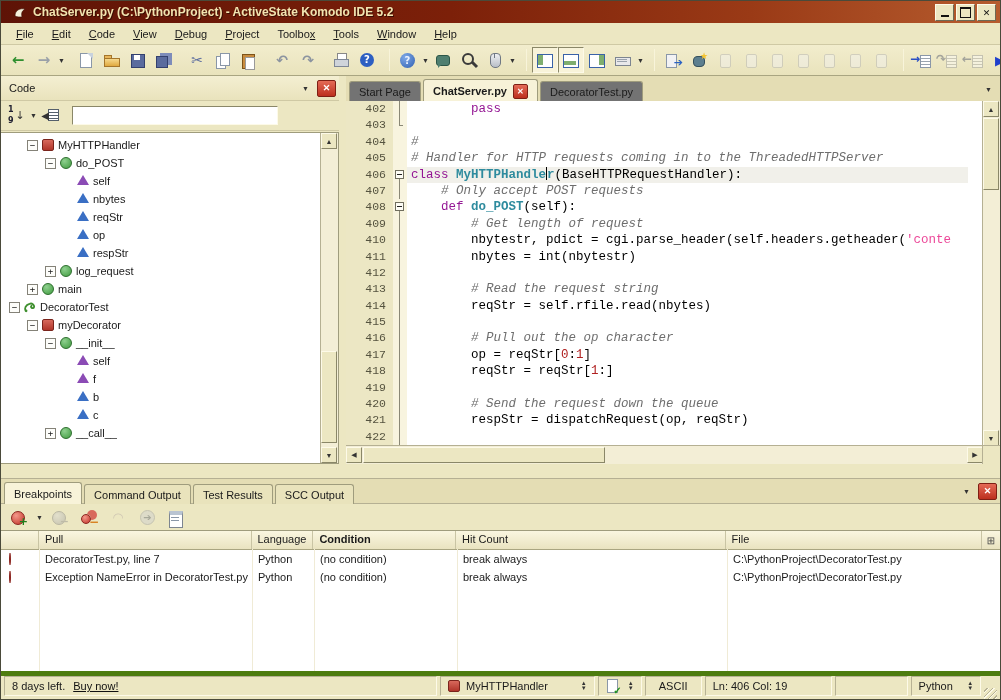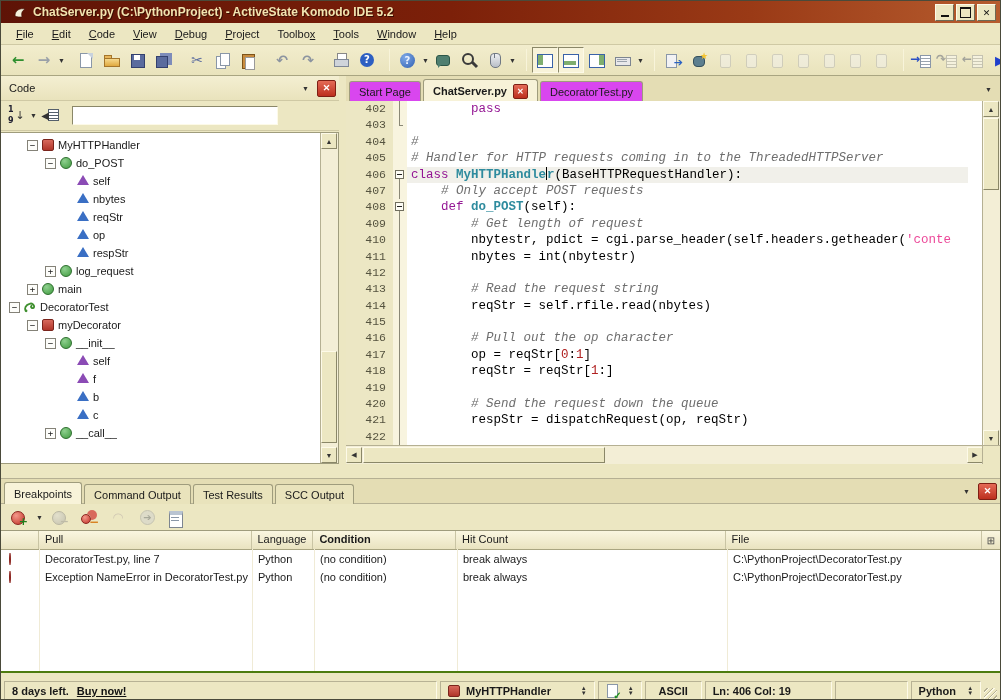--- a/index.html
+++ b/index.html
@@ -101,21 +101,21 @@
   .tico.var{width:0;height:0;border-left:6px solid transparent;border-right:6px solid transparent;border-bottom:10px solid #3a6fc4;margin-top:-2px;}
   
   .sbv{position:absolute;width:17px;background:#f3eed6;border-left:1px solid #b5b093;}
   .sbh{position:absolute;height:18px;background:#f3eed6;border-top:1px solid #b5b093;}
   .sbtn{position:absolute;background:#ece7c2;border:1px solid;border-color:#fdfae8 #8a8768 #8a8768 #fdfae8;display:flex;align-items:center;justify-content:center;font-size:7px;color:#333;box-sizing:border-box;}
   .sthumb{position:absolute;background:#ece7c2;border:1px solid;border-color:#fdfae8 #8a8768 #8a8768 #fdfae8;box-sizing:border-box;}
   
   .vsplit{position:absolute;left:338px;top:75px;width:7px;height:388px;background:#ece7c2;}
   .editor{position:absolute;left:345px;top:75px;right:0;height:388px;}
   .tabbar{height:25px;background:#e4ddb4;border-bottom:1px solid #b5b093;display:flex;align-items:flex-end;padding-left:3px;position:relative;}
-  .edtab{height:20px;display:flex;align-items:center;padding:0 9px;border:1px solid #9f9c7d;border-bottom:none;border-radius:3px 3px 0 0;background:#d946ef;margin-right:2px;position:relative;top:1px;}
+  .edtab{height:20px;display:flex;align-items:center;padding:0 9px;border:1px solid #9f9c7d;border-bottom:none;border-radius:3px 3px 0 0;background:#737373;margin-right:2px;position:relative;top:1px;}
   .edtab.active{background:#f7f2d8;font-weight:bold;height:22px;}
   .tabx{width:13px;height:13px;background:linear-gradient(#e46a56,#bc2f1e);border:1px solid #7e1f14;border-radius:2px;color:#fff;font-weight:bold;font-size:8px;display:flex;align-items:center;justify-content:center;margin-left:6px;}
   .tablistbtn{position:absolute;right:2px;top:4px;}
   .edbody{position:absolute;left:0;top:25px;right:0;bottom:0;background:#fff;}
   .edlines{position:absolute;left:0;top:0;right:32px;height:345px;overflow:hidden;font-family:"Liberation Mono","DejaVu Sans Mono",monospace;font-size:12.5px;}
   .cl{display:grid;grid-template-columns:47px 14px 1fr;height:16.4px;line-height:16.4px;}
   .cl .ln{background:#ece7c4;color:#55533f;text-align:right;padding-right:7px;font-size:11.5px;}
   .cl .fd{background:#f8f4df;position:relative;}
   .cl .fd.line:before,.cl .fd.end:before{content:"";position:absolute;left:6px;top:0;width:1px;background:#8a8876;}
   .cl .fd.line:before{height:100%;}
@@ -142,21 +142,21 @@
   .outtools{height:26px;display:flex;align-items:center;gap:3px;padding-left:5px;border-bottom:1px solid #cfc9a4;}
   .bptable{position:absolute;left:0;top:51px;right:0;bottom:0;background:#fff;border-top:1px solid #9f9c7d;overflow:hidden;}
   .bphead{display:flex;height:18px;background:linear-gradient(#faf6e0,#e9e3c0);border-bottom:1px solid #a9a581;}
   .bphead .hc{border-right:1px solid #c9c4a4;padding:2px 6px;box-sizing:border-box;white-space:nowrap;overflow:hidden;}
   .bpcolpick{width:18px;display:flex;align-items:center;justify-content:center;font-size:10px;color:#444;border-right:none !important;}
   .bprow{display:flex;height:18px;align-items:center;}
   .bprow .bc{padding:0 6px;box-sizing:border-box;white-space:nowrap;overflow:hidden;}
   .bpdot{width:11px;height:11px;border-radius:50%;background:radial-gradient(circle at 35% 30%,#f4988a,#c03428);border:1px solid #8c2620;margin-left:8px;}
   .bodygrid{position:absolute;top:18px;bottom:0;width:1px;background:#f0ebd6;}
   
-  .statusbar{position:absolute;left:0;top:670px;width:100%;height:30px;border-top:2px solid #4d7c0f;background:#ece7c2;display:flex;align-items:flex-end;padding:0 3px;box-sizing:border-box;gap:3px;font-weight:bold;}
+  .statusbar{position:absolute;left:0;top:670px;width:100%;height:30px;border-top:5px solid #4d7c0f;background:#ece7c2;display:flex;align-items:flex-start;padding:0 3px;box-sizing:border-box;gap:3px;}
   .sbcell{height:20px;border:1px solid;border-color:#b7b294 #fdfae8 #fdfae8 #b7b294;display:flex;align-items:center;padding:0 7px;box-sizing:border-box;background:#ece7c2;white-space:nowrap;}
   .sbcell .spin{display:flex;flex-direction:column;margin-left:auto;font-size:6px;line-height:5px;color:#333;padding-left:8px;}
   .buylink{text-decoration:underline;margin-left:8px;color:#111;}
   .sb-classico{width:10px;height:10px;background:linear-gradient(#d8695c,#b0352a);border:1px solid #7a241c;border-radius:2px;margin-right:6px;}
   .sb-check{position:relative;width:14px;height:14px;}
   .sb-check:before{content:"";position:absolute;left:1px;top:0;width:9px;height:12px;background:#fff;border:1px solid #8a97a8;}
   .sb-check:after{content:"✓";position:absolute;right:-2px;bottom:-3px;color:#1d8f1d;font-weight:bold;font-size:10px;}
   .grip{width:13px;height:13px;margin-left:auto;background:repeating-linear-gradient(135deg,transparent 0 2px,#b7b294 2px 3px,#fdfae8 3px 4px);align-self:flex-end;}
 </style>
 </head>

